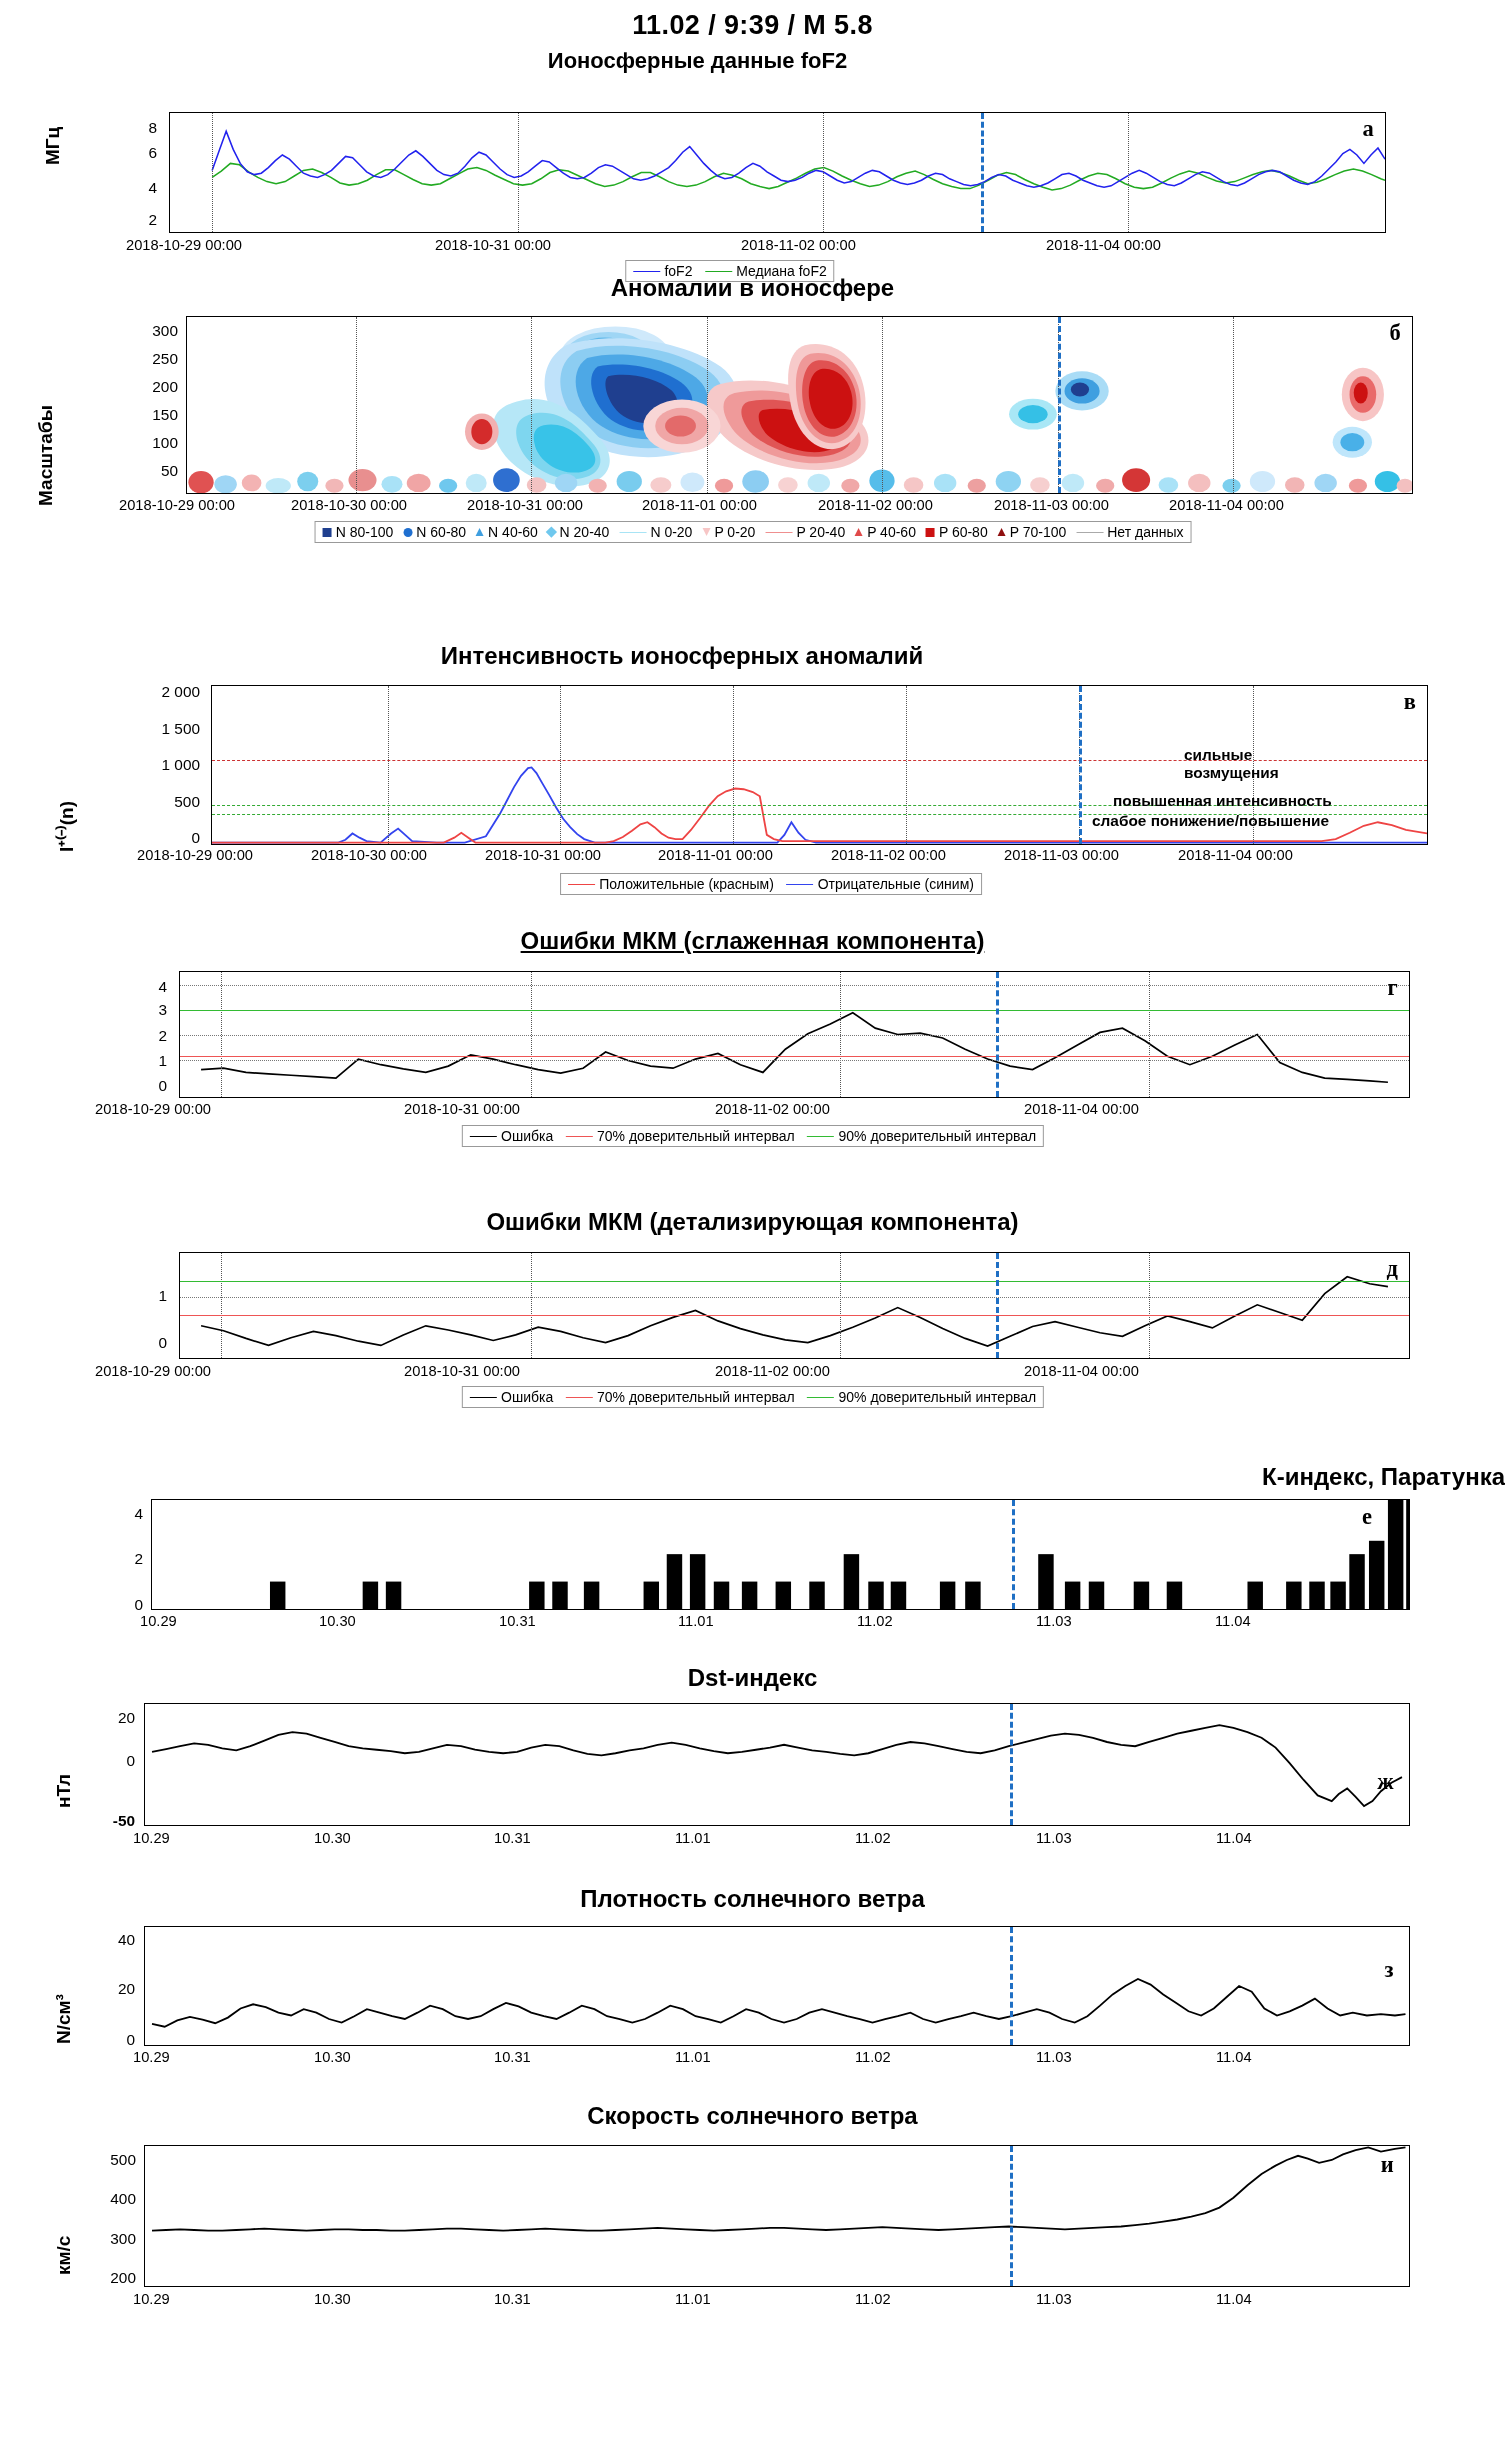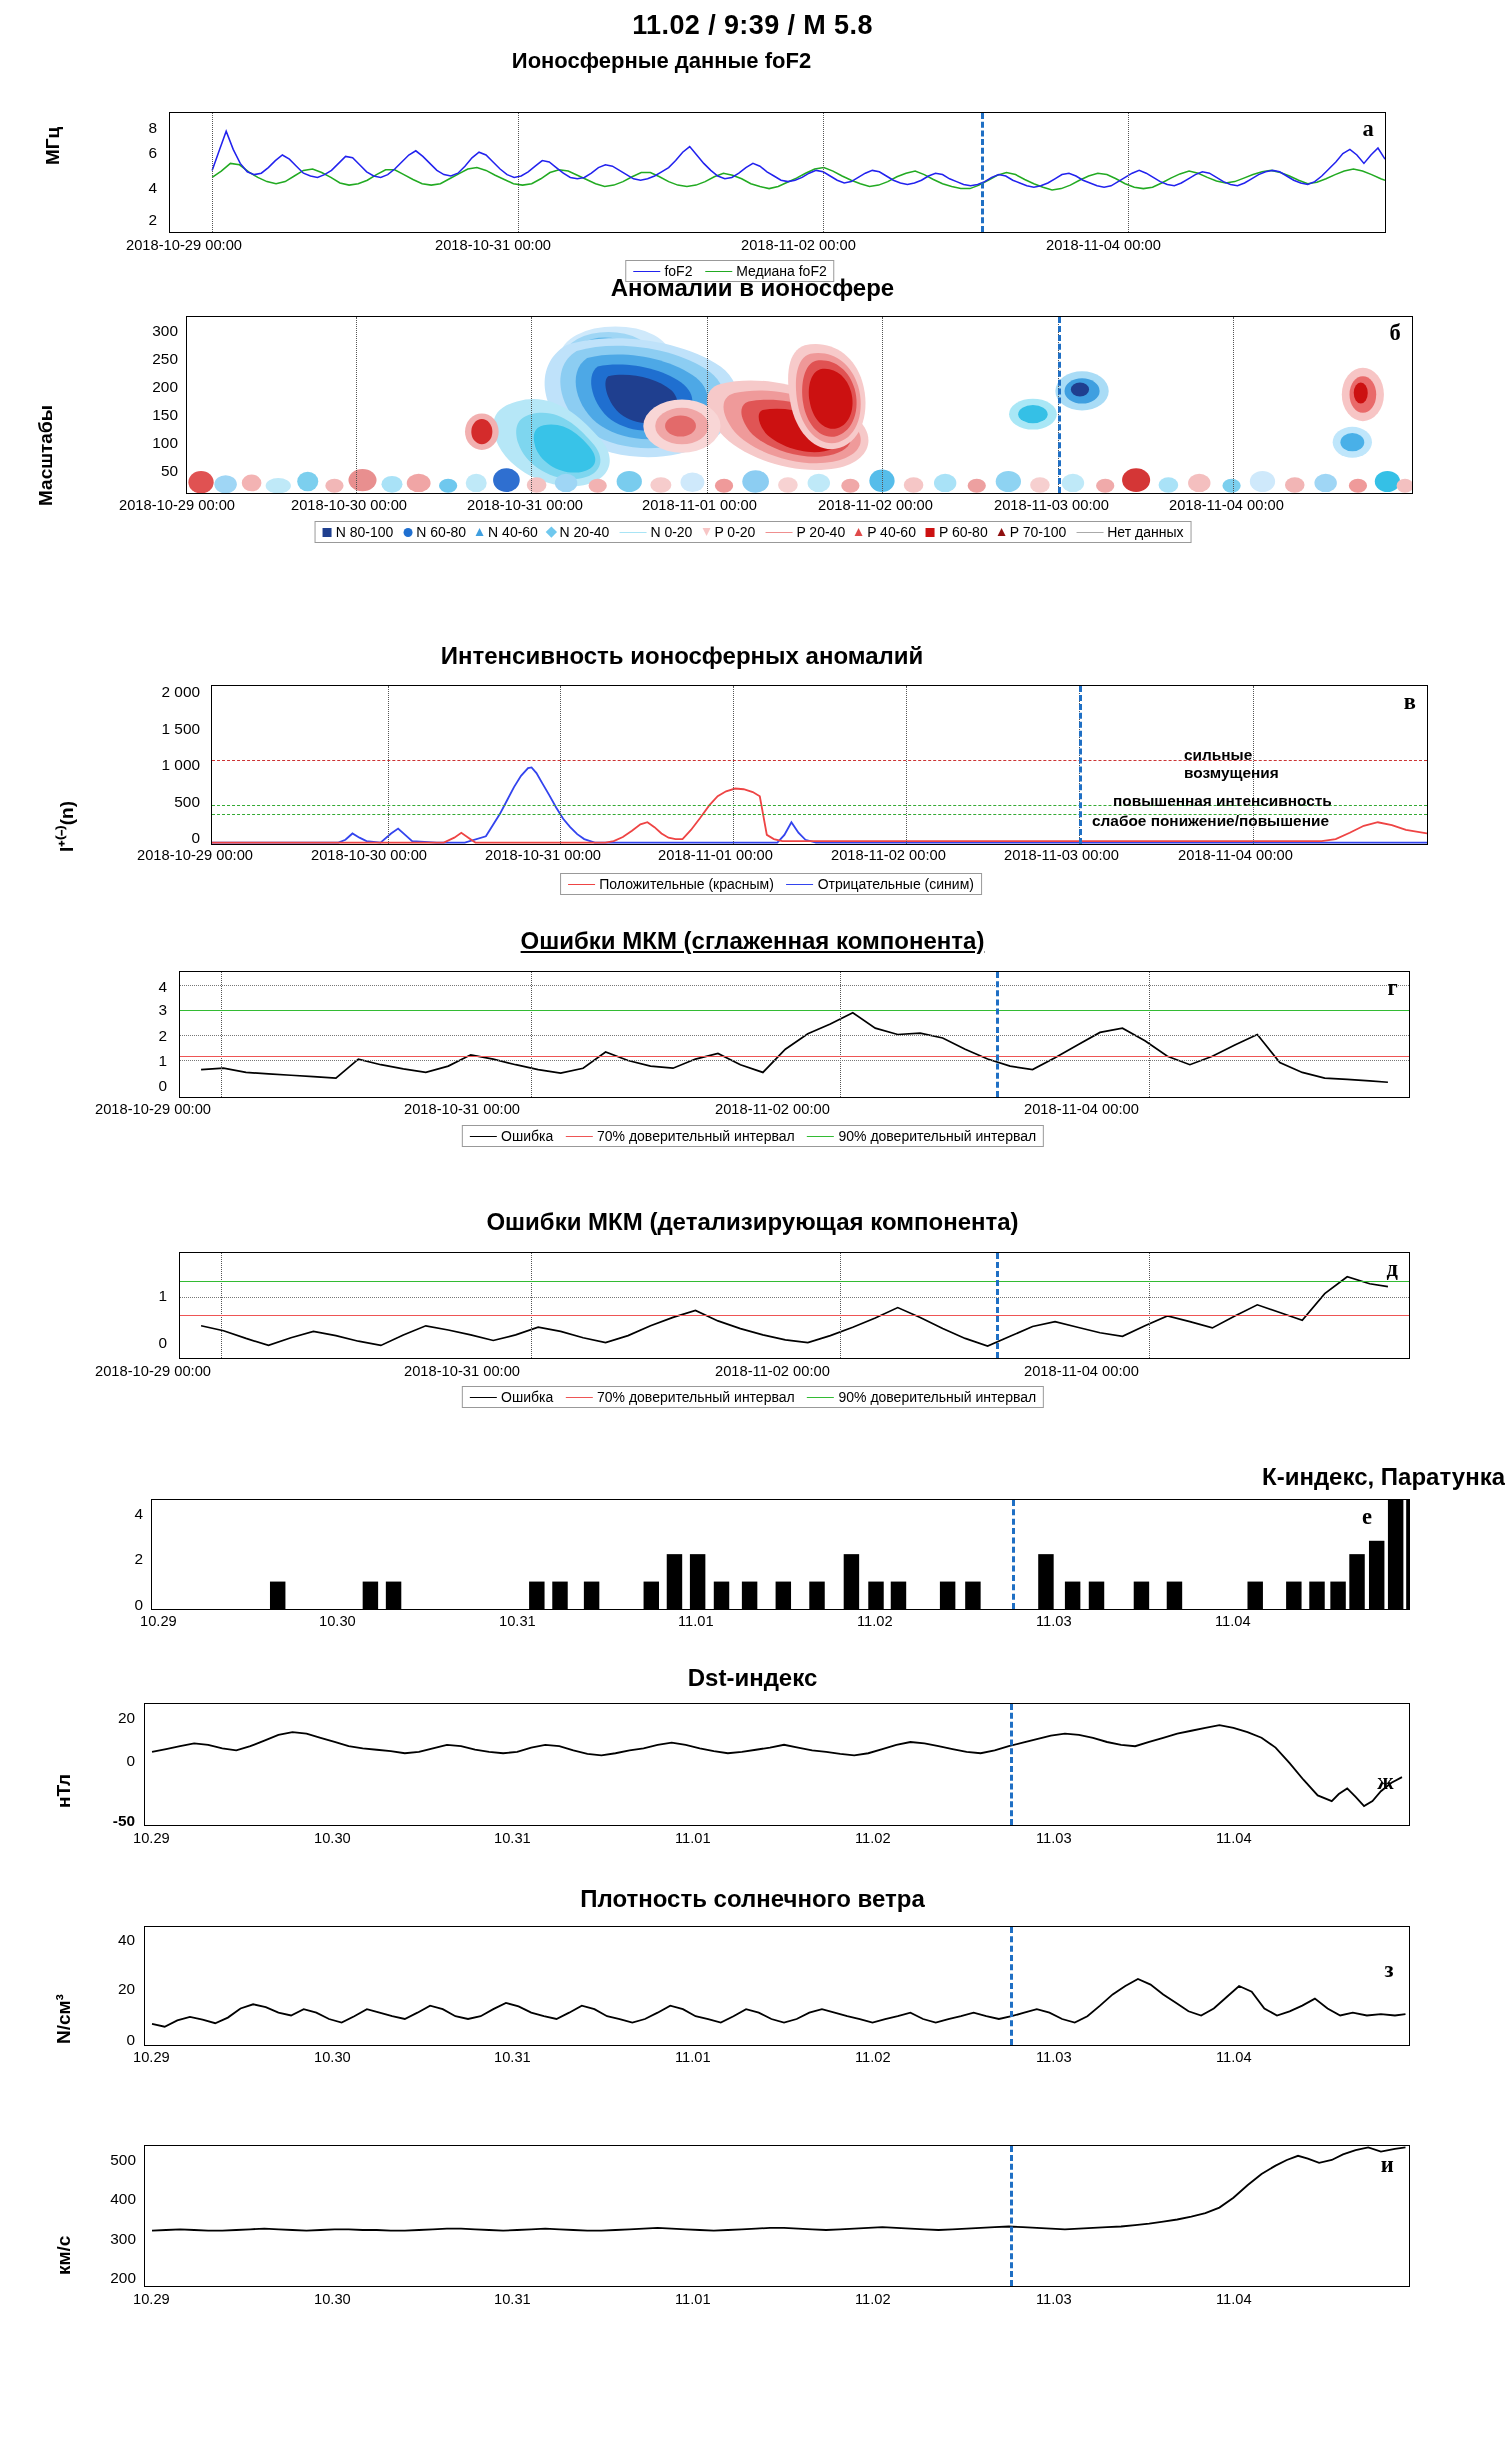--- a/index.html
+++ b/index.html
@@ -39,21 +39,21 @@
   .note{position:absolute;font-size:15.4px;font-weight:bold;}
   svg{display:block;}
 </style>
 </head>
 <body>
 
 <div class="page">
 
   <div class="maintitle">11.02 / 9:39 / M 5.8</div>
 
-  <div class="panel" style="left:0;top:42px;width:1323px;height:186px;">
+  <div class="panel" style="left:0;top:42px;width:1323px;height:186px;padding-left:24px;">
     <div class="ptitle" style="top:5.6px;">Ионосферные данные foF2</div>
     <div class="ylabel" style="left:42px;top:123px;">МГц</div>
     <div class="ytick" style="left:123px;top:77px;width:34px;">8</div>
     <div class="ytick" style="left:123px;top:102px;width:34px;">6</div>
     <div class="ytick" style="left:123px;top:137px;width:34px;">4</div>
     <div class="ytick" style="left:123px;top:169px;width:34px;">2</div>
 
     <div class="plot" style="left:169px;top:70px;width:1215px;height:119px;">
       <div class="vgrid" style="left:42px;"></div>
       <div class="vgrid" style="left:348px;"></div>
@@ -493,20 +493,21 @@
     <div class="xtick" style="left:133px;top:174px;">10.29</div>
     <div class="xtick" style="left:314px;top:174px;">10.30</div>
     <div class="xtick" style="left:494px;top:174px;">10.31</div>
     <div class="xtick" style="left:675px;top:174px;">11.01</div>
     <div class="xtick" style="left:855px;top:174px;">11.02</div>
     <div class="xtick" style="left:1036px;top:174px;">11.03</div>
     <div class="xtick" style="left:1216px;top:174px;">11.04</div>
   </div>
 
   <div class="panel" style="left:0;top:2092px;width:1505px;height:225px;">
+    <div class="ptitle" style="top:9.8px;font-size:24px;">Скорость солнечного ветра</div>
     <div class="ylabel" style="left:53px;top:183px;">км/с</div>
 
     <div class="ytick" style="left:88px;top:59px;width:48px;">500</div>
     <div class="ytick" style="left:88px;top:98px;width:48px;">400</div>
     <div class="ytick" style="left:88px;top:138px;width:48px;">300</div>
     <div class="ytick" style="left:88px;top:177px;width:48px;">200</div>
 
     <div class="plot" style="left:144px;top:53px;width:1264px;height:140px;">
       <svg width="1264" height="140" viewBox="0 0 1800 200" preserveAspectRatio="none">
         <polyline fill="none" stroke="#000000" stroke-width="2.6" points="10,121 30,120 50,119 70,120 90,121 110,121 130,120 150,119 170,118 190,119 210,120 230,121 250,120 270,119 290,119 310,120 330,120 350,121 370,121 390,120 410,119 430,118 450,118 470,119 490,120 510,121 530,120 550,119 570,118 590,119 610,120 630,121 650,121 670,120 690,119 710,118 730,117 750,118 770,119 790,120 810,121 830,120 850,119 870,118 890,117 910,117 930,118 950,119 970,120 990,119 1010,118 1030,117 1050,116 1070,117 1090,118 1110,119 1130,120 1150,119 1170,118 1190,117 1210,116 1230,115 1250,116 1270,117 1290,118 1310,119 1330,118 1350,117 1370,116 1390,115 1410,113 1430,111 1450,108 1470,105 1490,101 1510,96 1530,88 1550,74 1570,56 1590,40 1610,28 1626,20 1642,14 1656,18 1672,24 1690,20 1706,12 1724,6 1742,2 1760,8 1780,4 1795,2"></polyline>

